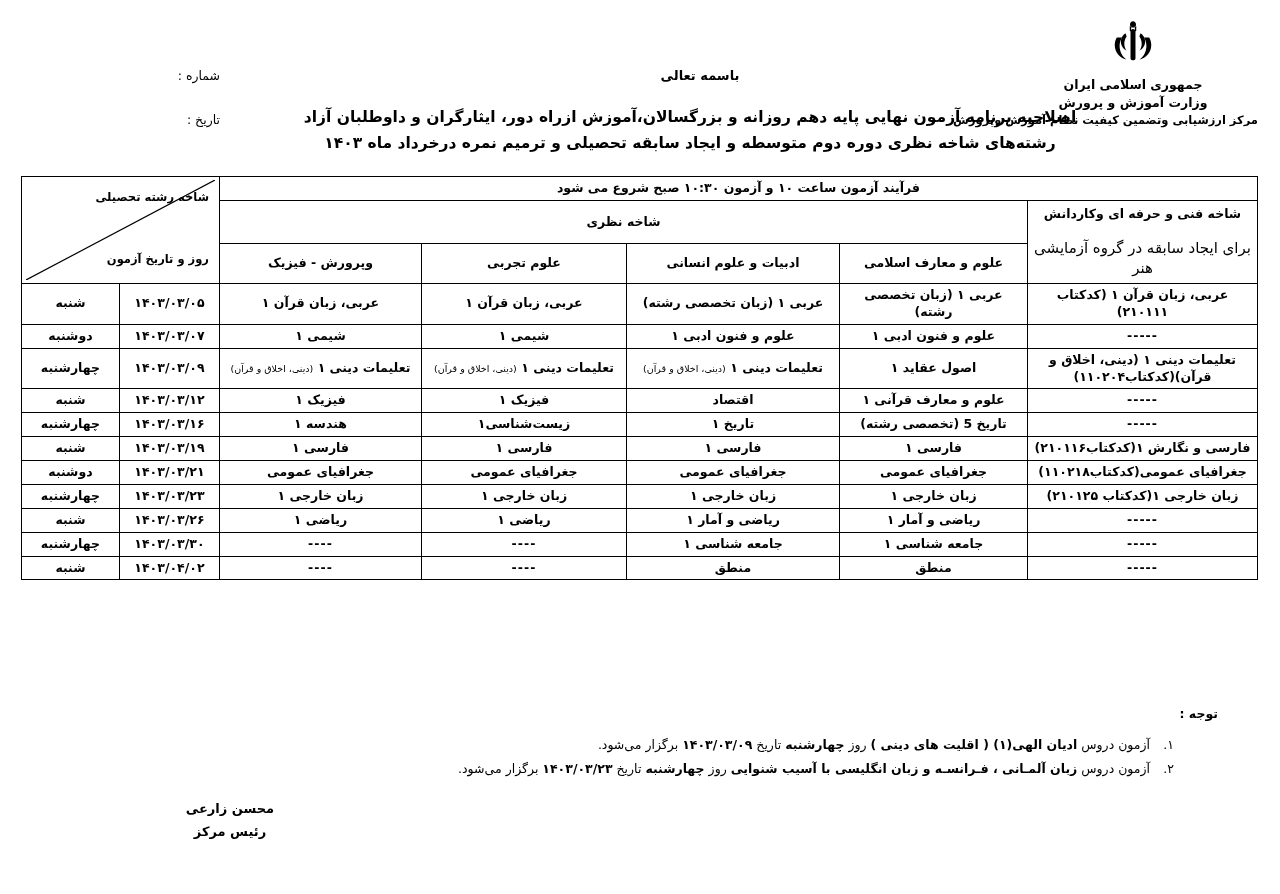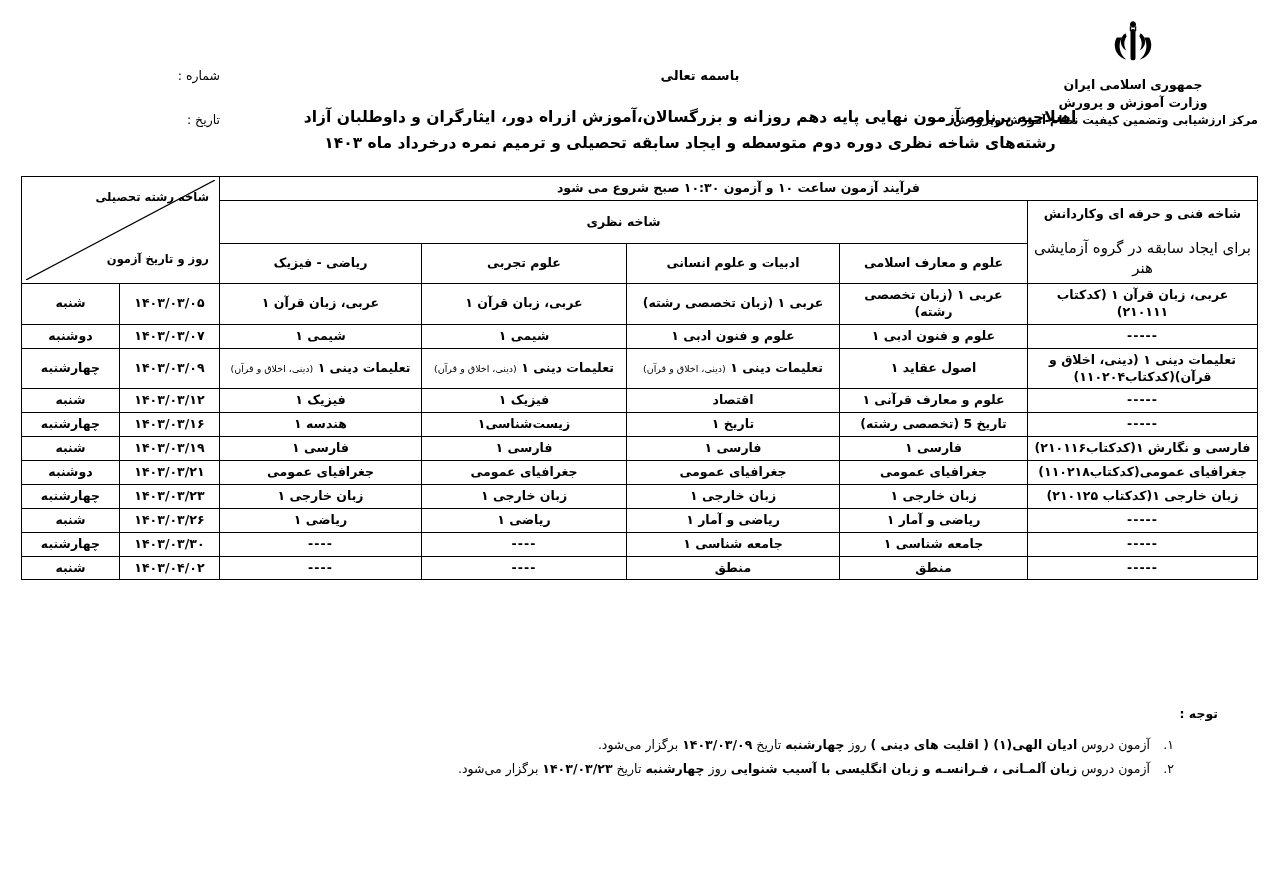--- a/index.html
+++ b/index.html
@@ -192,21 +192,21 @@
           <th class="h-fanni" rowspan="2">
             <span>شاخه فنی و حرفه ای وکاردانش</span>
             <span class="sub">برای ایجاد سابقه در گروه آزمایشی هنر</span>
           </th>
           <th class="h-nazari" colspan="4">شاخه نظری</th>
         </tr>
         <tr>
           <th class="h-branch">علوم و معارف اسلامی</th>
           <th class="h-branch">ادبیات و علوم انسانی</th>
           <th class="h-branch">علوم تجربی</th>
-          <th class="h-branch">ریاضی - فیزیک</th>
+          <th class="h-branch">وپرورش - فیزیک</th>
         </tr>
       </thead>
       <tbody>
           <tr>
             <td>عربی، زبان قرآن ۱ (کدکتاب ۲۱۰۱۱۱)</td>
             <td>عربی ۱ (زبان تخصصی رشته)</td>
             <td>عربی ۱ (زبان تخصصی رشته)</td>
             <td>عربی، زبان قرآن ۱</td>
             <td>عربی، زبان قرآن ۱</td>
             <td>۱۴۰۳/۰۳/۰۵</td>
@@ -307,14 +307,18 @@
   </div>
 
   <div class="notes">
     <div class="tavajoh">توجه :</div>
     <ol>
         <li><span class="idx">۱.</span> <span class="lead">آزمون دروس</span> <b>ادیان الهی(۱) ( اقلیت های دینی )</b> <span class="lead">روز</span> <b>چهارشنبه</b> <span class="lead">تاریخ</span> <b>۱۴۰۳/۰۳/۰۹</b> <span class="lead">برگزار می‌شود.</span></li>
         <li><span class="idx">۲.</span> <span class="lead">آزمون دروس</span> <b>زبان آلمـانی ، فـرانسـه و زبان انگلیسی با آسیب شنوایی</b> <span class="lead">روز</span> <b>چهارشنبه</b> <span class="lead">تاریخ</span> <b>۱۴۰۳/۰۳/۲۳</b> <span class="lead">برگزار می‌شود.</span></li>
       </ol>
   </div>
 
+  <div class="sign">
+    <div>محسن زارعی</div>
+    <div>رئیس مرکز</div>
+  </div>
 
 </div>
 
 </body></html>

